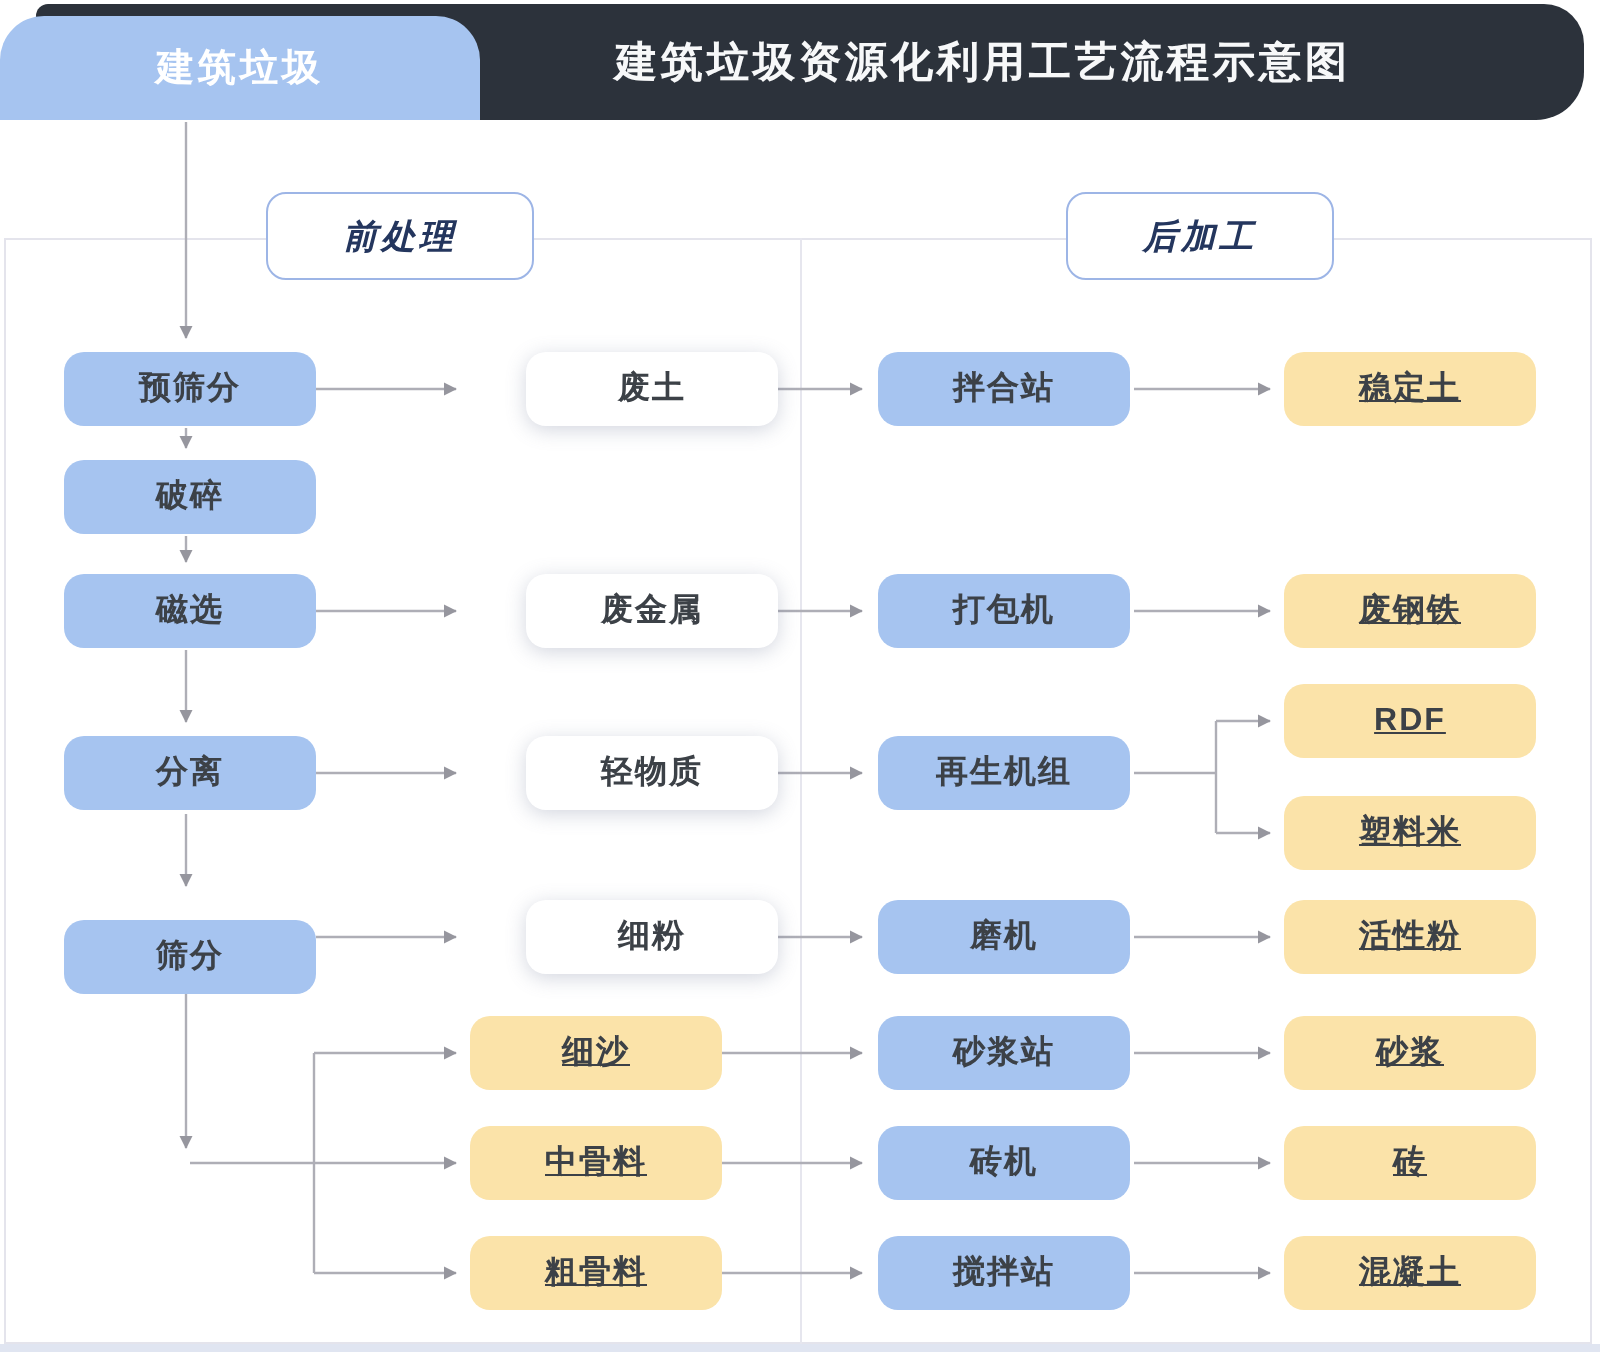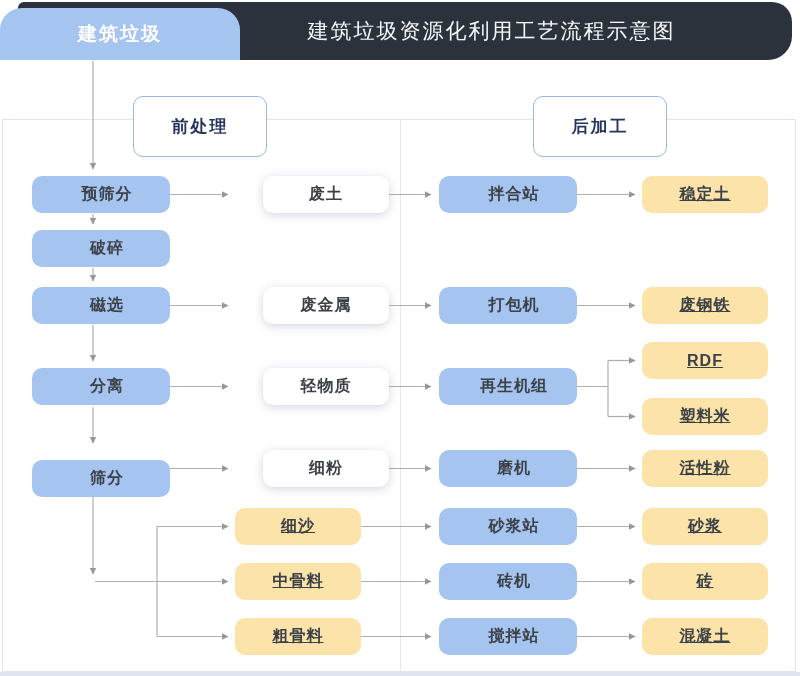--- a/index.html
+++ b/index.html
@@ -9,21 +9,21 @@
     font-family:"Liberation Sans", sans-serif;
   }
   
   .header-bar{
     position:absolute;left:18px;top:2px;width:774px;height:58px;
     background:#2c323b;border-radius:6px 20px 24px 6px;z-index:1;
   }
   .header-title{
     position:absolute;left:185px;right:12px;top:0;height:58px;
     display:flex;align-items:center;justify-content:center;
-    color:#f7f8f9;font-size:21px;font-weight:normal;letter-spacing:2px;
+    color:#f7f8f9;font-size:21px;font-weight:bold;letter-spacing:2px;
   }
   .header-tab{
     position:absolute;left:0;top:8px;width:240px;height:52px;
     background:#a6c4f0;border-radius:22px 22px 0 0;z-index:2;
     display:flex;align-items:center;justify-content:center;
     color:#ffffff;font-size:19px;font-weight:bold;letter-spacing:2px;
   }
   
   .frame{
     position:absolute;left:2px;top:119px;width:794px;height:553px;
@@ -32,34 +32,34 @@
   .divider{
     position:absolute;left:400px;top:119px;width:1px;height:553px;
     background:#e6e6ee;z-index:0;
   }
   .bottom-strip{
     position:absolute;left:0;top:672px;width:800px;height:4px;
     background:#e0e5f1;z-index:0;
   }
   
   .sec-label{
-    position:absolute;top:96px;width:134px;height:61px;box-sizing:border-box;
+    position:absolute;top:96px;width:134px;height:44px;box-sizing:border-box;
     background:#ffffff;border:1.5px solid #9db5e6;border-radius:10px;
     display:flex;align-items:center;justify-content:center;
-    color:#24365e;font-size:17px;font-weight:bold;letter-spacing:2px;z-index:3;
+    color:#24365e;font-size:17px;font-weight:bold;letter-spacing:2px;z-index:3;font-style:italic;
   }
   .sec-pre{left:133px;}
   .sec-post{left:533px;text-align:right;}
   
   .node{
     position:absolute;width:126px;height:37px;border-radius:10px;
     display:flex;align-items:center;justify-content:center;
     font-size:16px;font-weight:600;color:#3c4147;letter-spacing:1px;z-index:2;
   }
-  .node.blue{background:#a6c4f0;padding-left:12px;}
+  .node.blue{background:#a6c4f0;}
   .node.yellow{background:#fbe3a9;text-decoration:underline;}
   .node.white{background:#ffffff;box-shadow:0 2px 10px rgba(110,118,148,.30);margin-left:28px;}
   
   .connectors{position:absolute;left:0;top:0;z-index:1;pointer-events:none;}
 </style>
 </head>
 <body>
 
 <div class="header-bar">
   <div class="header-title">建筑垃圾资源化利用工艺流程示意图</div>

